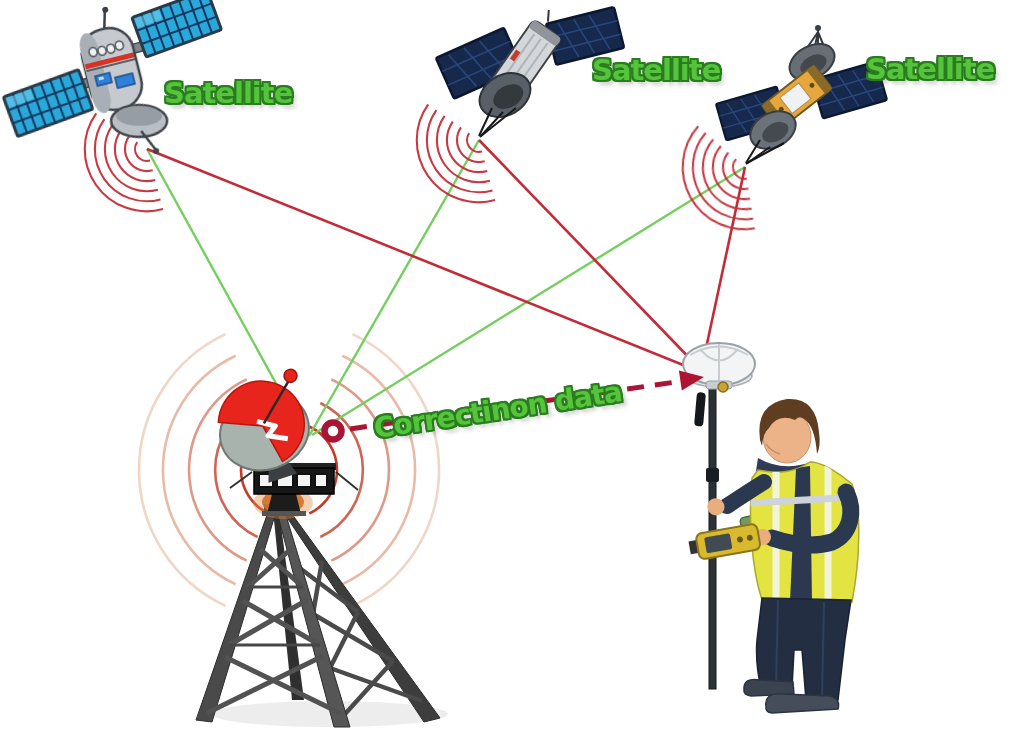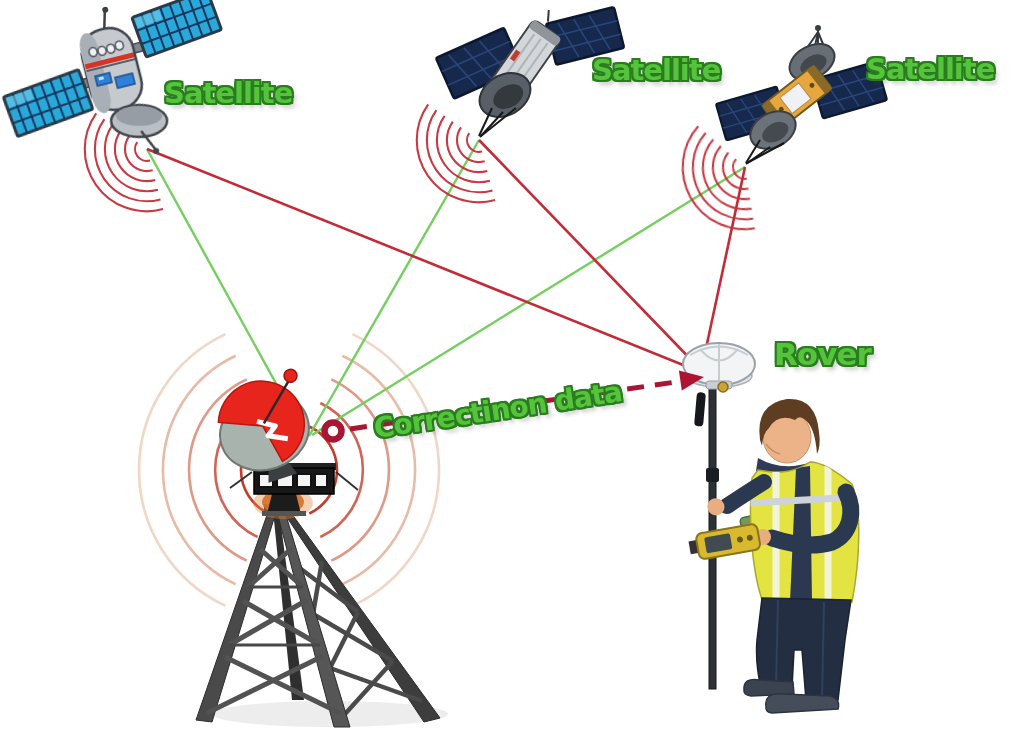--- a/index.html
+++ b/index.html
@@ -314,16 +314,15 @@
     <circle cx="3" cy="0" r="3" fill="#6b5a14"></circle>
         <circle cx="13" cy="0" r="3" fill="#6b5a14"></circle>
   </g>
 
   <circle cx="715" cy="506" r="7.5" fill="#e8ae80"></circle>
 </svg>
 
 <div class="glabel sat-label" id="label-sat1">Satellite</div>
 <div class="glabel sat-label" id="label-sat2">Satellite</div>
 <div class="glabel sat-label" id="label-sat3">Satellite</div>
-<div class="glabel" id="label-rover">Rover</div>
 <div class="glabel" id="label-correction">Correctinon data</div>
 
 </div>
 
 </body></html>

